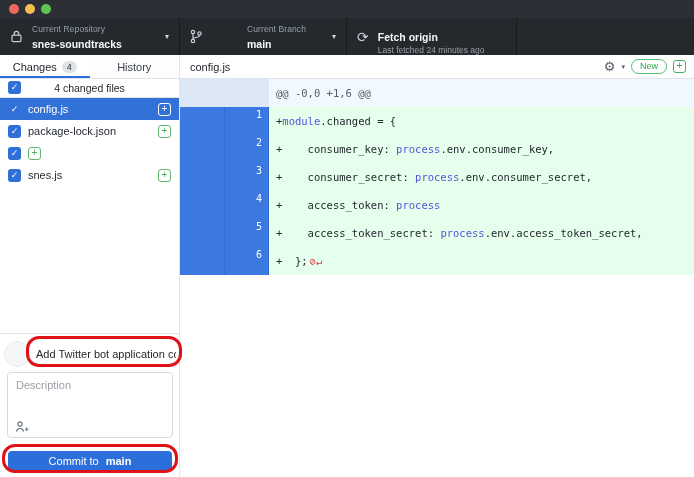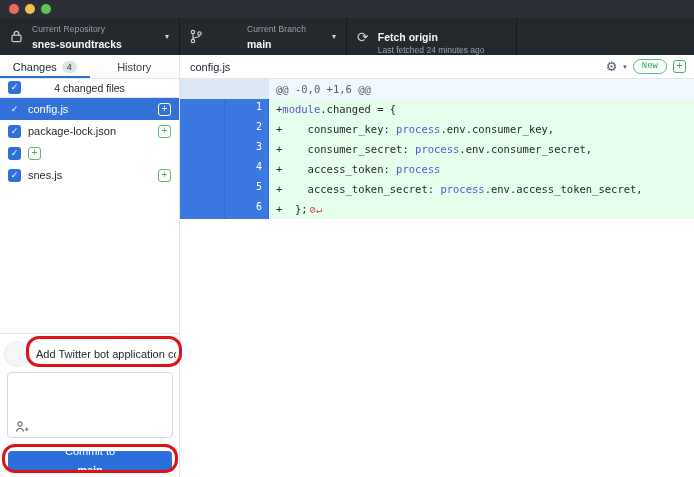--- a/index.html
+++ b/index.html
@@ -53,35 +53,35 @@
   .summary-input{position:absolute;left:34px;top:9px;width:140px;height:22px;border:none;outline:none;
     font-family:"Liberation Sans",sans-serif;font-size:11px;font-weight:500;color:#24292e;padding:0 2px;background:transparent;}
   .description-box{position:absolute;left:7px;top:38px;width:166px;height:66px;border:1px solid #d6d9dd;
     border-radius:4px;box-sizing:border-box;background:#fff;}
   .description-box textarea{display:block;border:none;resize:none;outline:none;width:100%;height:42px;
     font-family:"Liberation Sans",sans-serif;font-size:11px;color:#24292e;padding:6px 8px;box-sizing:border-box;border-radius:4px;}
   .description-box textarea::placeholder{color:#9aa0a6;}
   .coauthor{position:absolute;left:7px;bottom:4px;color:#6a737d;display:flex;}
   .commit-btn{position:absolute;left:8px;top:117px;width:164px;height:19px;background:#2c6fdb;
     border:none;border-radius:4px;color:#fff;font-family:"Liberation Sans",sans-serif;font-size:11px;
-    display:flex;align-items:center;justify-content:center;gap:7px;cursor:default;flex-direction:column;}
+    display:flex;align-items:center;justify-content:center;gap:7px;cursor:default;}
   .commit-btn .branch-b{font-weight:bold;}
   
   .main{position:absolute;left:180px;top:55px;right:0;bottom:0;background:#fff;}
   .file-header{height:23px;border-bottom:1px solid #e1e4e8;display:flex;align-items:center;
     padding:0 8px 0 10px;font-size:11px;color:#24292e;background:#fff;}
   .fh-title{flex:1;}
   .fh-controls{display:flex;align-items:center;gap:6px;}
   .gear{font-size:13px;color:#57606a;line-height:13px;}
   .fh-caret{font-size:7px;color:#57606a;}
   .new-badge{border:1px solid #4ec172;color:#2da44e;font-size:9px;padding:0 8px;border-radius:8px;
-    height:13px;line-height:12px;font-family:Liberation Mono, monospace;}
+    height:13px;line-height:12px;}
   .add-btn{width:13px;height:13px;border:1.5px solid #46b05e;border-radius:3px;color:#3da256;
     font-size:10px;line-height:9px;text-align:center;box-sizing:border-box;}
-  .hunk-row,.diff-line{display:flex;height:20px;font-family:"DejaVu Sans Mono",monospace;font-size:10.5px;border-radius:8px;}
+  .hunk-row,.diff-line{display:flex;height:28px;font-family:"DejaVu Sans Mono",monospace;font-size:10.5px;border-radius:8px;}
   .hunk-gutter{width:89px;background:#dde8f6;flex:none;}
   .hunk-content{flex:1;background:#f1f8ff;color:#57606a;display:flex;align-items:center;padding-left:7px;}
   .g1{width:45px;background:#3b78e0;border-right:1px solid #346dd2;box-sizing:border-box;flex:none;}
   .g2{width:44px;background:#3b78e0;border-right:1px solid #2e66c9;box-sizing:border-box;flex:none;
     color:#fff;font-size:10px;text-align:right;padding-right:6px;line-height:16px;}
   .line-content{flex:1;background:#e6ffed;display:flex;align-items:center;padding-left:7px;
     white-space:pre;color:#24292e;}
   .kw{color:#5b51d6;}
   .tail{color:#d73a49;margin-left:2px;}
   
@@ -172,20 +172,21 @@
     <div class="file-row">
       <span class="checkbox">✓</span>
       <span class="fname">snes.js</span>
       <span class="status-icon">+</span>
     </div>
 
     <div class="commit-panel">
       <div class="avatar"></div>
       <input class="summary-input" type="text" value="Add Twitter bot application code" style="">
       <div class="description-box">
+        <textarea placeholder="Description" style=""></textarea>
         <span class="coauthor">
           <svg width="15" height="13" viewBox="0 0 15 13" fill="none" stroke="currentColor" stroke-width="1.1">
             <circle cx="5" cy="4" r="2.1"></circle>
             <path d="M1.3 11.5 a3.8 3.8 0 0 1 7.4 0"></path>
             <path d="M11.7 7.6 V11 M10 9.3 H13.4"></path>
           </svg>
         </span>
       </div>
       <button class="commit-btn">
         <span>Commit to</span>

